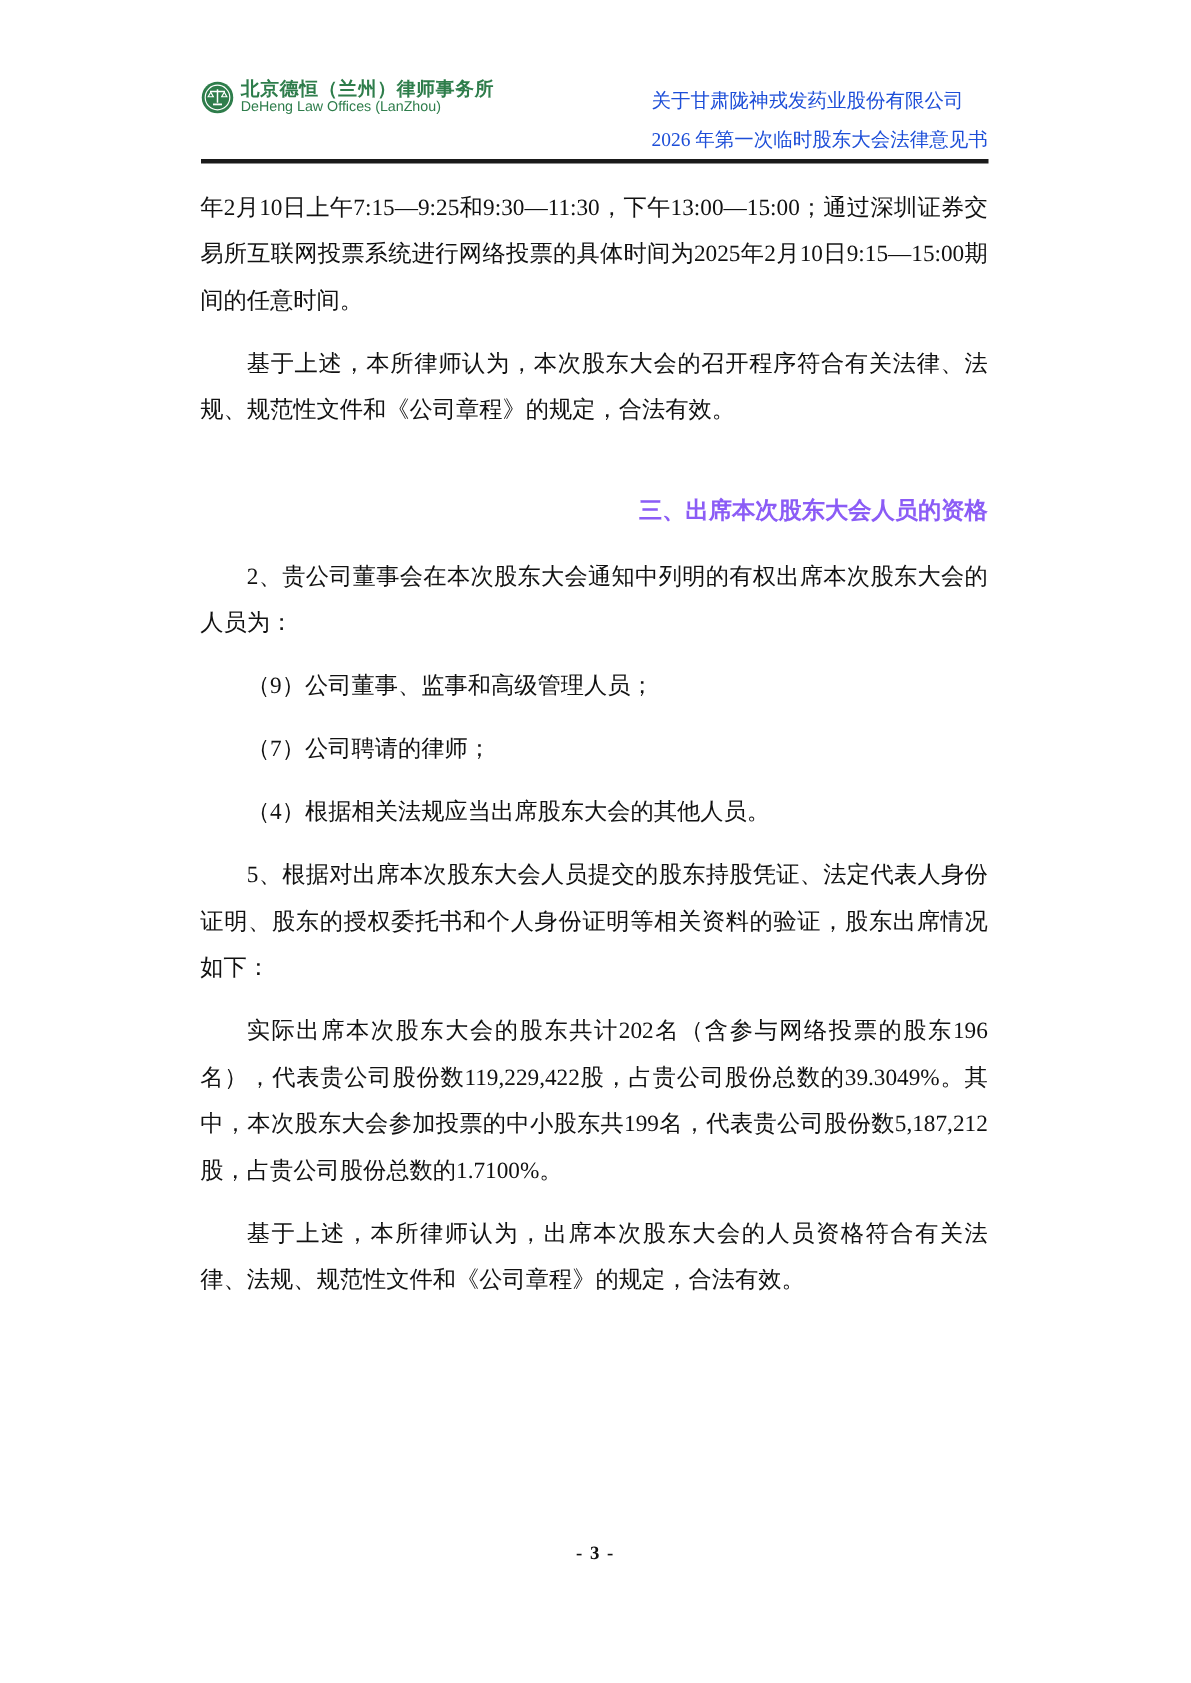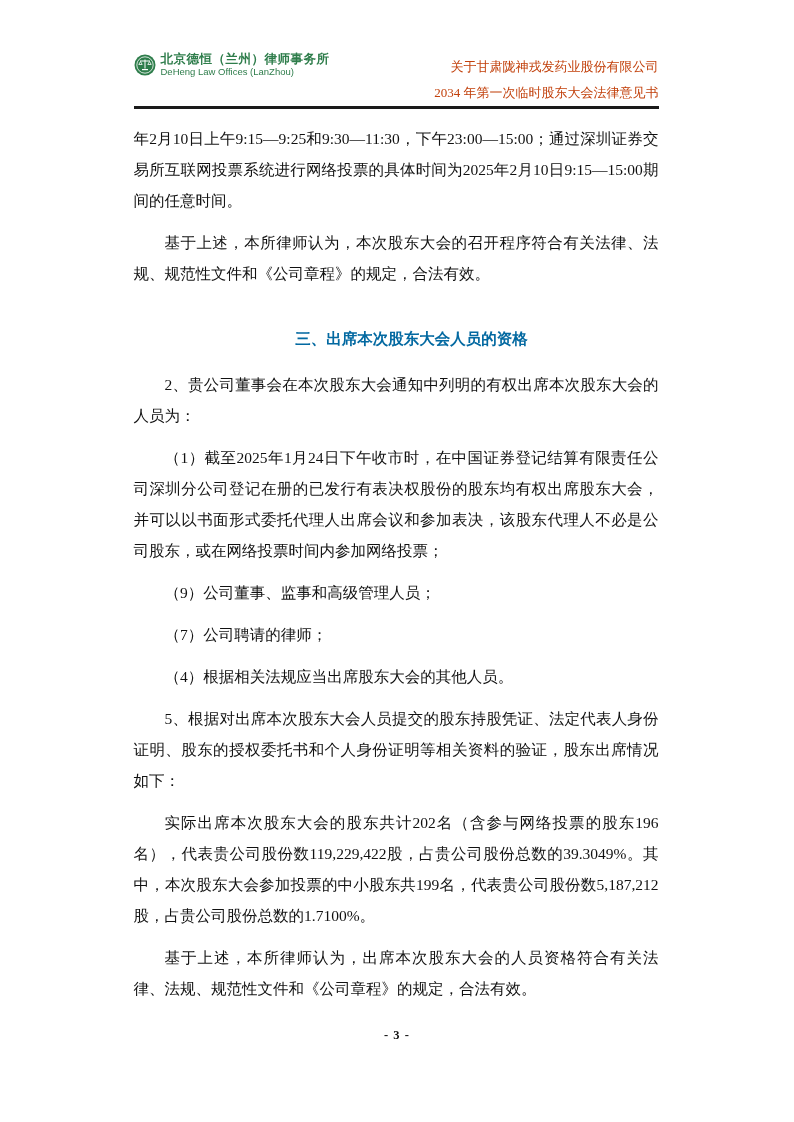--- a/index.html
+++ b/index.html
@@ -36,53 +36,52 @@
     letter-spacing: 0.5px;
     color: var(--brand-green, #2e7d4b);
   }
   .firm-en {
     font-family: "Liberation Sans", "DejaVu Sans", sans-serif;
     font-size: 9.5px;
     margin-top: 1px;
     color: var(--brand-green, #2e7d4b);
   }
   .doc-titles {
-    text-align: right;
     padding-top: 7px;
     font-size: 13px;
     line-height: 1;
-    color: #c2410c;
+    color: #1d4ed8;
   }
   .title-line2 { margin-top: 13px; }
   .header-rule {
     height: 0;
     border-top: 3px solid #1a1a1a;
     margin-top: 7px;
   }
   
   .doc-body {
     margin-top: 14px;
     font-size: 15.5px;
     text-align: justify;
   }
   .doc-body p {
     margin: 0 0 11px 0;
     line-height: 31px;
     text-indent: 2em;
   }
   .doc-body p.no-indent { text-indent: 0; }
   .doc-body h2.heading {
-    font-family: Liberation Mono, monospace;
+    font-family: Liberation Sans, sans-serif;
     font-size: 15.5px;
     font-weight: bold;
     line-height: 31px;
     margin: 36px 0 13px 0;
     text-indent: 2em;
-    text-align: center;
-    color: #0369a1;
+    text-align: right;
+    color: #8b5cf6;
   }
   
   .doc-footer {
     position: absolute;
     left: 0;
     right: 0;
     top: 1028px;
     text-align: center;
     font-size: 12.5px;
     font-weight: bold;
@@ -109,32 +108,31 @@
           <rect x="8" y="15" width="6" height="1.2" fill="#ffffff"></rect>
         </svg>
       </span>
       <div class="firm-names">
         <div class="firm-cn">北京德恒（兰州）律师事务所</div>
         <div class="firm-en">DeHeng Law Offices (LanZhou)</div>
       </div>
     </div>
     <div class="doc-titles">
       <div class="title-line1">关于甘肃陇神戎发药业股份有限公司</div>
-      <div class="title-line2">2034 年第一次临时股东大会法律意见书</div>
+      <div class="title-line2">2026 年第一次临时股东大会法律意见书</div>
     </div>
   </header>
 
   <div class="header-rule"></div>
 
   <main class="doc-body" id="body-content">
-      <p class="no-indent">年2月10日上午9:15—9:25和9:30—11:30，下午23:00—15:00；通过深圳证券交易所互联网投票系统进行网络投票的具体时间为2025年2月10日9:15—15:00期间的任意时间。</p>
+      <p class="no-indent">年2月10日上午7:15—9:25和9:30—11:30，下午13:00—15:00；通过深圳证券交易所互联网投票系统进行网络投票的具体时间为2025年2月10日9:15—15:00期间的任意时间。</p>
       <p>基于上述，本所律师认为，本次股东大会的召开程序符合有关法律、法规、规范性文件和《公司章程》的规定，合法有效。</p>
       <h2 class="heading">三、出席本次股东大会人员的资格</h2>
       <p>2、贵公司董事会在本次股东大会通知中列明的有权出席本次股东大会的人员为：</p>
-      <p>（1）截至2025年1月24日下午收市时，在中国证券登记结算有限责任公司深圳分公司登记在册的已发行有表决权股份的股东均有权出席股东大会，并可以以书面形式委托代理人出席会议和参加表决，该股东代理人不必是公司股东，或在网络投票时间内参加网络投票；</p>
       <p>（9）公司董事、监事和高级管理人员；</p>
       <p>（7）公司聘请的律师；</p>
       <p>（4）根据相关法规应当出席股东大会的其他人员。</p>
       <p>5、根据对出席本次股东大会人员提交的股东持股凭证、法定代表人身份证明、股东的授权委托书和个人身份证明等相关资料的验证，股东出席情况如下：</p>
       <p>实际出席本次股东大会的股东共计202名（含参与网络投票的股东196名），代表贵公司股份数119,229,422股，占贵公司股份总数的39.3049%。其中，本次股东大会参加投票的中小股东共199名，代表贵公司股份数5,187,212股，占贵公司股份总数的1.7100%。</p>
       <p>基于上述，本所律师认为，出席本次股东大会的人员资格符合有关法律、法规、规范性文件和《公司章程》的规定，合法有效。</p>
     </main>
 
   <footer class="doc-footer">
     <span>- 3 -</span>

